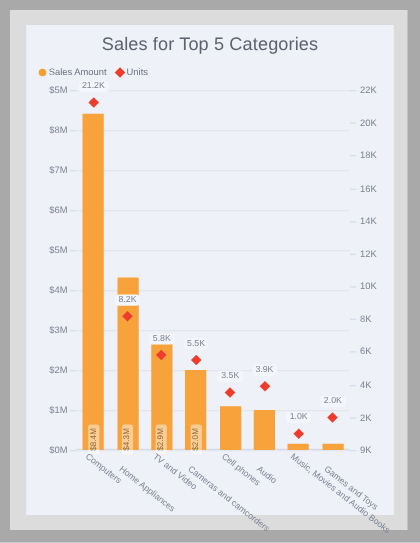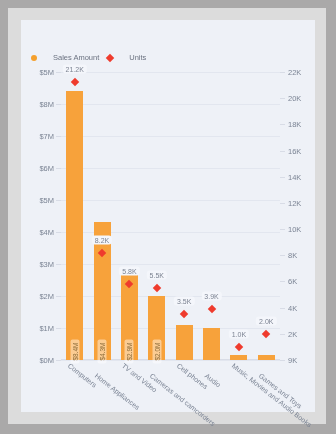--- a/index.html
+++ b/index.html
@@ -25,21 +25,21 @@
     position:absolute;left:0;top:8px;width:294px;
     text-align:center;
     font-size:14.5px;color:#5c6370;
     letter-spacing:.1px;
   }
   #legend{
     position:absolute;left:10px;top:33px;
     display:flex;align-items:center;gap:4px;
     font-size:7.5px;color:#6b7280;
   }
-  #legend .lg{display:flex;align-items:center;gap:16px;margin-right:4px;}
+  #legend .lg{display:flex;align-items:center;gap:2px;margin-right:4px;}
   .lg-dot{width:6px;height:6px;border-radius:50%;background:#f5a02d;display:inline-block;}
   .lg-dia{width:6px;height:6px;background:#ef3b2d;display:inline-block;
           transform:rotate(45deg);}
   
   #plot{
     position:absolute;
     left:40px;top:52px;
     width:219px;height:288px;
   }
   .gridline{position:absolute;left:0;width:100%;height:1px;background:#e2e6ef;}
@@ -92,20 +92,21 @@
     transform:rotate(38deg);
   }
   #axisline{position:absolute;left:0;bottom:0;width:100%;height:1px;background:#d8dce6;}
 </style>
 </head>
 <body>
 
 <div id="frame">
   <div id="card">
 
+    <div id="title">Sales for Top 5 Categories</div>
 
     <div id="legend">
       <span class="lg">
         <span class="lg-dot"></span>
         <span>Sales Amount</span>
       </span>
       <span class="lg">
         <span class="lg-dia"></span>
         <span>Units</span>
       </span>

